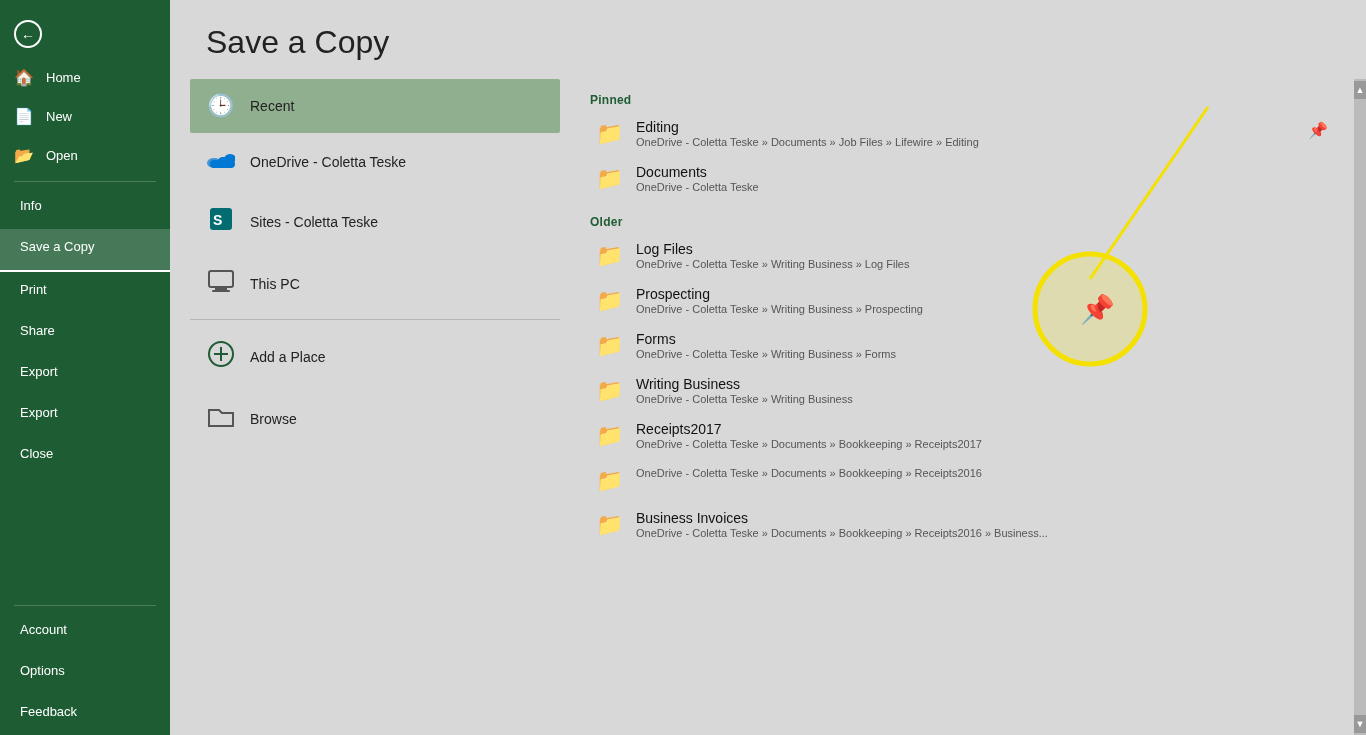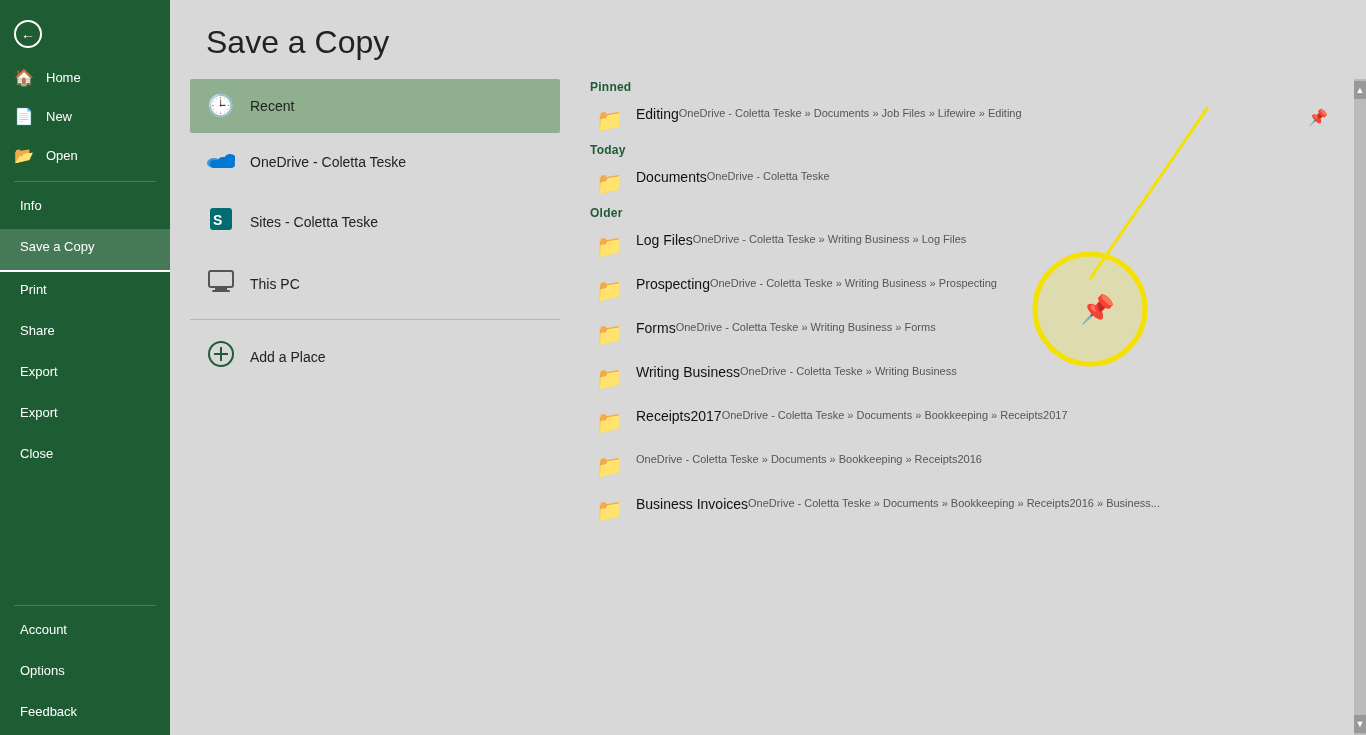--- a/index.html
+++ b/index.html
@@ -105,32 +105,32 @@
       padding: 0 20px 0 10px;
       overflow-y: auto;
       position: relative;
     }
 
     .section-label {
       font-size: 12px;
       color: #1e5c34;
       font-weight: 600;
       margin-bottom: 4px;
-      margin-top: 1px;
+      margin-top: 14px;
       letter-spacing: 0.02em;
     }
 
     .folder-item {
       display: flex; align-items: flex-start; gap: 12px;
       padding: 8px 6px;
       cursor: pointer;
       border-radius: 2px;
     }
     .folder-icon { font-size: 22px; min-width: 28px; color: #666; margin-top: 2px; }
-    .folder-info { display: flex; flex-direction: row; }
+    .folder-info { display: flex; flex-direction: column; }
     .folder-name { font-size: 14px; color: #111; font-weight: 400; }
     .folder-path { font-size: 11px; color: #555; margin-top: 1px; }
 
     
     .pin-icon-area {
       margin-left: auto;
       font-size: 16px;
       color: #666;
       padding-top: 2px;
     }
@@ -270,35 +270,42 @@
         <span class="location-icon addplace-color">
           <svg width="28" height="28" viewBox="0 0 28 28" fill="none">
             <circle cx="14" cy="14" r="12" stroke="#1e5c34" stroke-width="2" fill="none"></circle>
             <line x1="14" y1="7" x2="14" y2="21" stroke="#1e5c34" stroke-width="2"></line>
             <line x1="7" y1="14" x2="21" y2="14" stroke="#1e5c34" stroke-width="2"></line>
           </svg>
         </span>
         <span class="location-label">Add a Place</span>
       </div>
 
+      <div class="location-item">
+        <span class="location-icon browse-color">
+          <svg width="28" height="24" viewBox="0 0 28 24" fill="none">
+            <path d="M2 6h10l3 3h11v13H2z" stroke="#555" stroke-width="2" fill="none"></path>
+          </svg>
+        </span>
+        <span class="location-label">Browse</span>
+      </div>
     </div>
 
     <div class="folders-panel">
 
       <div class="section-label">Pinned</div>
       <div class="folder-item">
         <span class="folder-icon">📁</span>
         <div class="folder-info">
           <span class="folder-name">Editing</span>
           <span class="folder-path">OneDrive - Coletta Teske » Documents » Job Files » Lifewire » Editing</span>
         </div>
         <span class="pin-icon-area">📌</span>
       </div>
 
-      <div class="section-label">Today</div>
       <div class="folder-item">
         <span class="folder-icon">📁</span>
         <div class="folder-info">
           <span class="folder-name">Documents</span>
           <span class="folder-path">OneDrive - Coletta Teske</span>
         </div>
       </div>
 
       <div class="section-label">Older</div>
       <div class="folder-item">

